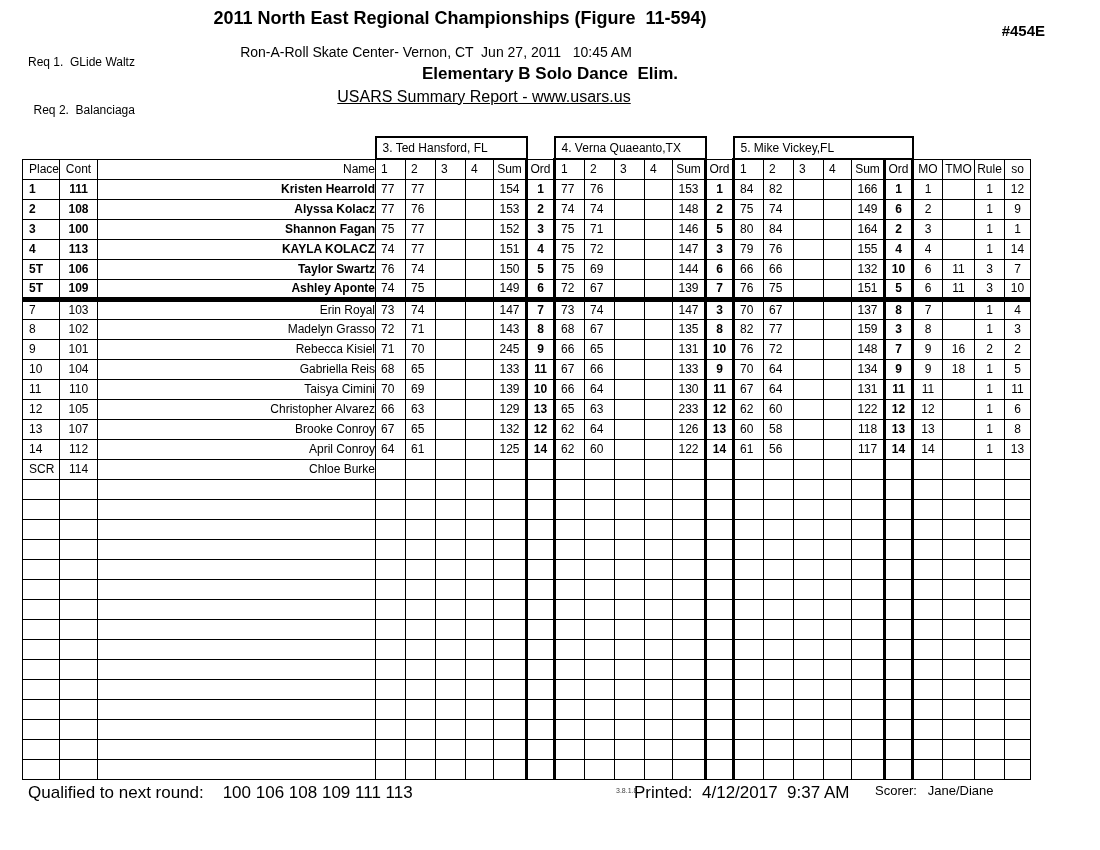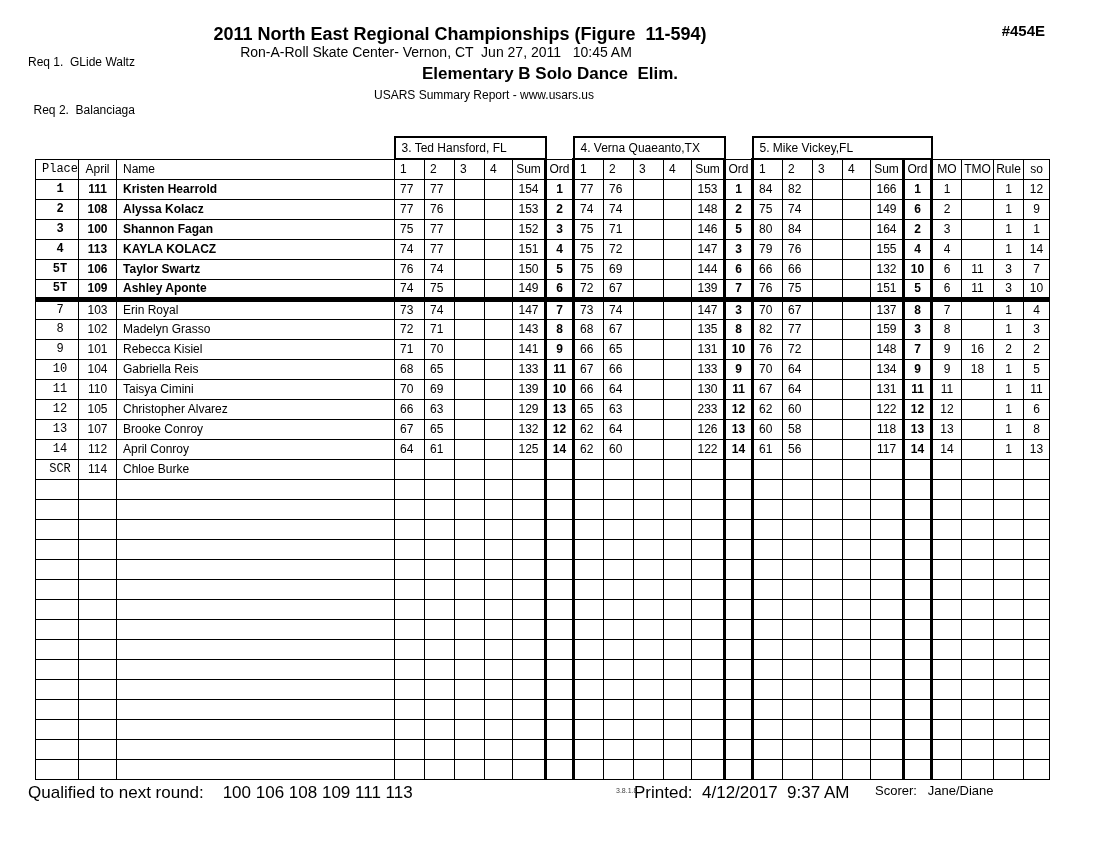--- a/index.html
+++ b/index.html
@@ -8,48 +8,48 @@
     width: 1100px; height: 850px;
     background: #ffffff;
     position: relative;
     font-family: "Liberation Sans", "DejaVu Sans", sans-serif;
     color: #000;
   }
   .abs { position: absolute; white-space: pre; }
 
   
   .req-block { left: 28px; top: 22px; font-size: 12px; line-height: 16px; text-align: right; }
-  .title-line { left: 0; top: 24px; width: 920px; text-align: center; font-size: 18px; font-weight: bold; }
+  .title-line { left: 0; top: 8px; width: 920px; text-align: center; font-size: 18px; font-weight: bold; }
   .venue-line { left: 0; top: 44px; width: 872px; text-align: center; font-size: 14px; }
   .event-line { left: 0; top: 64px; width: 1100px; text-align: center; font-size: 17px; font-weight: bold; }
-  .report-line { left: 0; top: 88px; width: 968px; text-align: center; font-size: 12px; }
+  .report-line { left: 0; top: 88px; width: 968px; text-align: center; font-size: 16px; text-decoration: underline; }
   .event-number { right: 55px; top: 22px; font-size: 15px; font-weight: bold; }
 
   
-  .tbl-wrap { position: absolute; left: 35px; top: 136px; }
+  .tbl-wrap { position: absolute; left: 22px; top: 136px; }
   table { border-collapse: collapse; table-layout: fixed; }
   td {
     border: 1px solid #000;
     height: 20px;
     padding: 0;
     font-size: 12px;
     overflow: hidden;
     white-space: nowrap;
     text-align: center;
     vertical-align: middle;
   }
   tr { height: 20px; }
   tr.judges-row { height: 22px; }
   .judges-row td.nobox { border: none; }
   .judges-row td.box {
     border: 2px solid #000;
     text-align: left; padding-left: 6px; font-size: 12px;
   }
-  td.place { text-align: center; padding-left: 6px; font-family: Liberation Mono, monospace; }
-  td.name  { text-align: left; padding-left: 6px; }
+  td.place { text-align: left; padding-left: 6px; }
+  td.name  { text-align: right; padding-left: 6px; }
   td.score { text-align: left; padding-left: 5px; }
   td.ord   { border-left: 3px solid #000; border-right: 3px solid #000; font-weight: bold; }
   td.hdr   { font-weight: normal; }
   td.hdr.ord { font-weight: normal; }
   td.bold  { font-weight: bold; }
   tr.cutoff td { border-bottom: 5px solid #000; }
 
   
   .footer-qualified { left: 28px;  top: 783px; font-size: 17px; }
   .footer-version   { left: 616px; top: 787px; font-size: 7px; color: #444; }
@@ -104,21 +104,21 @@
         <td class="nobox" colspan="3"></td>
         <td class="box" colspan="5">3.  Ted Hansford, FL</td>
         <td class="nobox"></td>
         <td class="box" colspan="5">4.  Verna Quaeanto,TX</td>
         <td class="nobox"></td>
         <td class="box" colspan="6">5.  Mike Vickey,FL</td>
         <td class="nobox" colspan="4"></td>
       </tr>
       <tr id="col-header-row">
           <td class="hdr place">Place</td>
-          <td class="hdr cont">April</td>
+          <td class="hdr cont">Cont</td>
           <td class="hdr name">Name</td>
           <td class="hdr score">1</td>
           <td class="hdr score">2</td>
           <td class="hdr score">3</td>
           <td class="hdr score">4</td>
           <td class="hdr sum">Sum</td>
           <td class="hdr ord">Ord</td>
           <td class="hdr score">1</td>
           <td class="hdr score">2</td>
           <td class="hdr score">3</td>
@@ -353,21 +353,21 @@
           <td class="tail">3</td>
         </tr>
         <tr>
           <td class="place">9</td>
           <td class="cont">101</td>
           <td class="name">Rebecca Kisiel</td>
           <td class="score">71</td>
           <td class="score">70</td>
           <td class="score"></td>
           <td class="score"></td>
-          <td class="sum">141</td>
+          <td class="sum">245</td>
           <td class="ord">9</td>
           <td class="score">66</td>
           <td class="score">65</td>
           <td class="score"></td>
           <td class="score"></td>
           <td class="sum">131</td>
           <td class="ord">10</td>
           <td class="score">76</td>
           <td class="score">72</td>
           <td class="score"></td>

